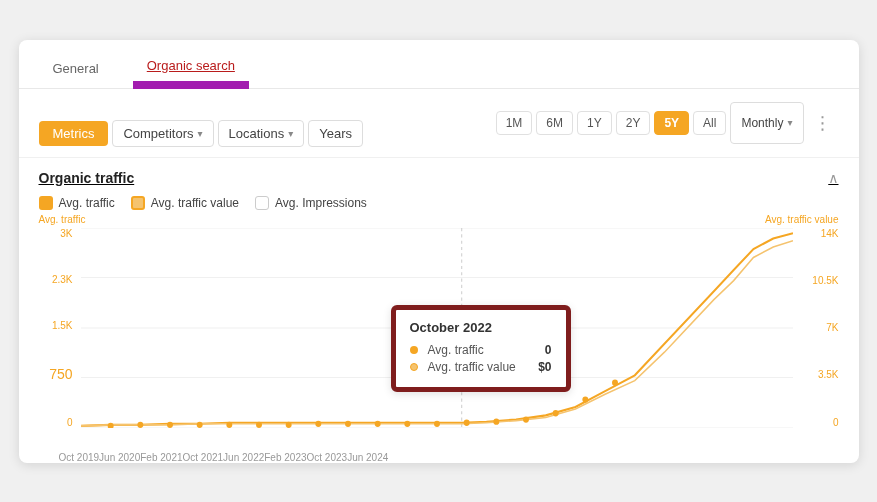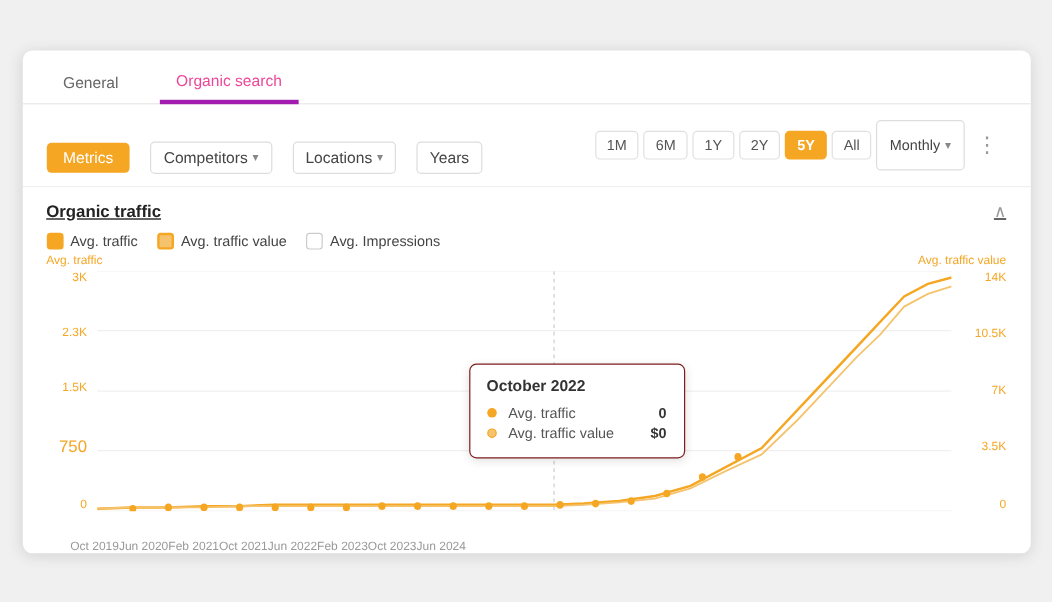--- a/index.html
+++ b/index.html
@@ -31,36 +31,37 @@
     .tab {
       padding: 8px 14px;
       font-size: 13px;
       color: #666;
       cursor: pointer;
       border-radius: 4px 4px 0 0;
       border-bottom: 2px solid transparent;
       margin-bottom: -1px;
     }
     .tab.active {
-      color: #ec4899;
+      color: #b91c1c;
       font-weight: 500;
-      border-bottom: 4px solid #a21caf;
+      border-bottom: 8px solid #a21caf;
+      text-decoration: underline;
     }
 
     .toolbar {
       display: flex;
       align-items: center;
       padding: 10px 20px;
       gap: 6px;
       border-bottom: 1px solid #f0f0f0;
     }
     .toolbar-left {
       display: flex;
       align-items: center;
-      gap: 17px;
+      gap: 4px;
       flex: 1;
       margin-top: 21px;
     }
     .toolbar-right {
       display: flex;
       align-items: center;
       gap: 4px;
     }
     .btn-metrics {
       background: #f5a623;
@@ -165,21 +166,21 @@
 
     .chart-area {
       position: relative;
       margin: 0 20px;
       height: 230px;
     }
 
     .tooltip-box {
       position: absolute;
       background: #fff;
-      border: 1px solid #7f1d1d;
+      border: 5px solid #7f1d1d;
       border-radius: 6px;
       padding: 10px 14px;
       font-size: 12px;
       box-shadow: 0 2px 8px rgba(0,0,0,0.12);
       min-width: 180px;
       left: 44%;
       top: 38%;
       z-index: 10;
     }
     .tooltip-title { font-weight: 600; color: #333; margin-bottom: 8px; font-size: 13px; }

